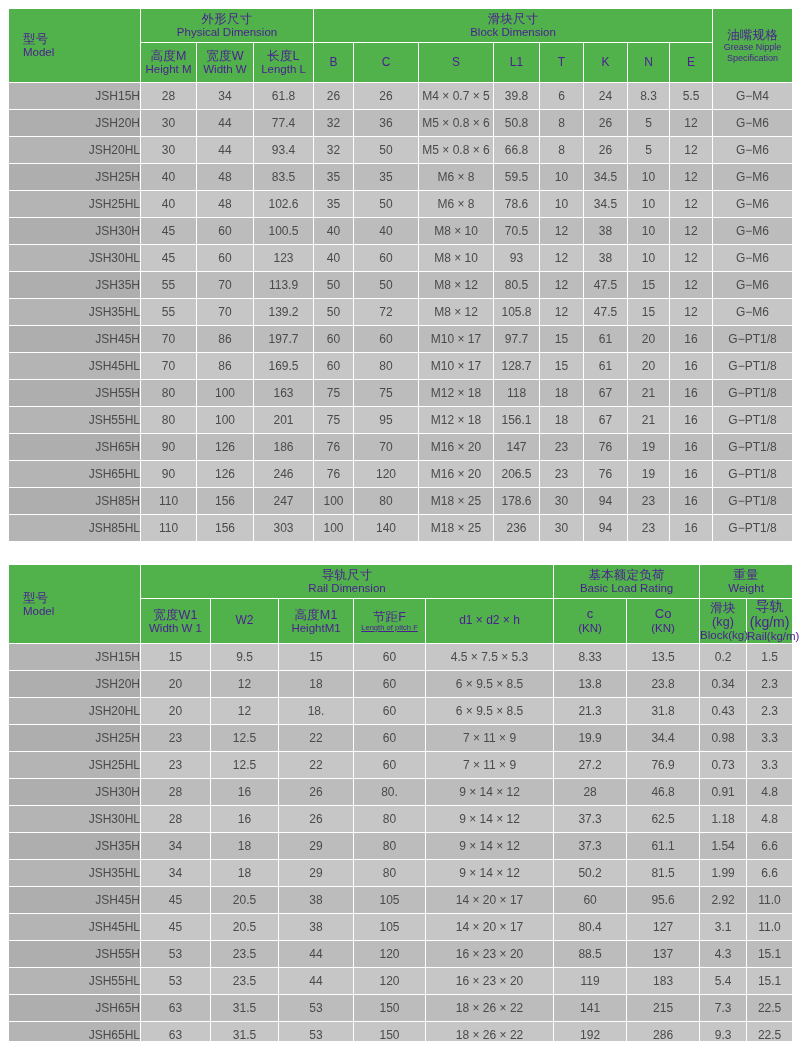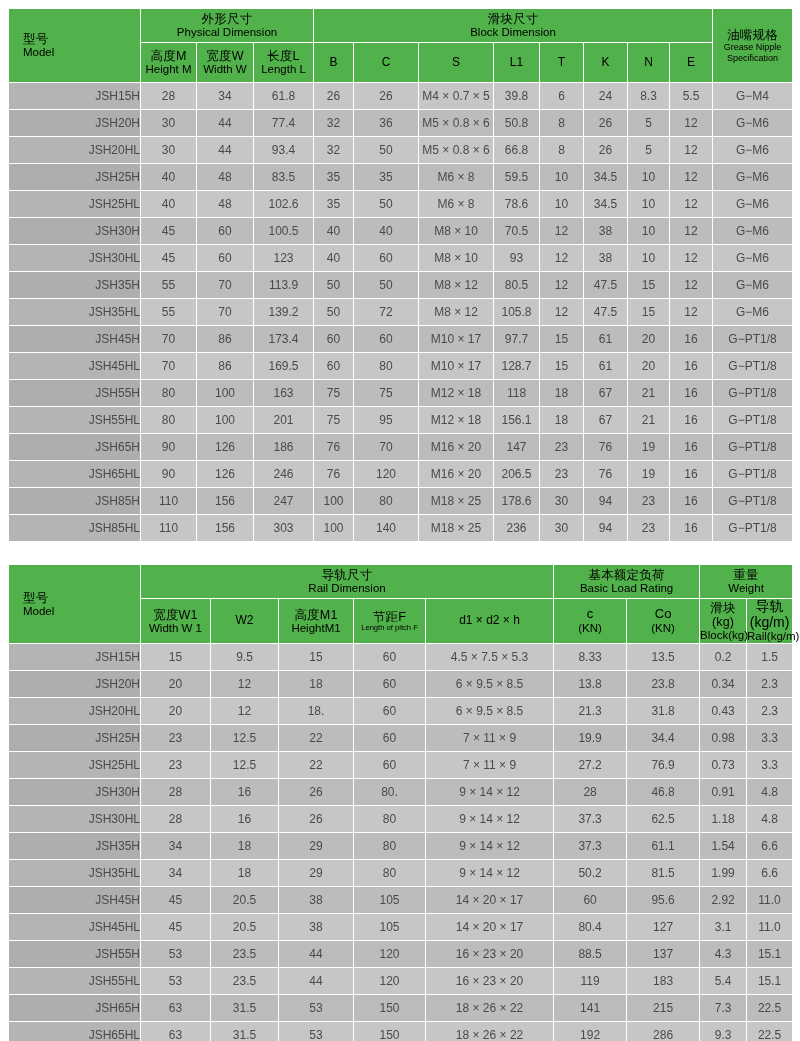--- a/index.html
+++ b/index.html
@@ -26,31 +26,31 @@
   table.spec td, table.spec th {
     border: 1px solid #ffffff;
     padding: 0;
     text-align: center;
     vertical-align: middle;
   }
 
   
   thead th {
     background: #51b14a;
-    color: #000000;
+    color: #4c1d95;
     font-weight: normal;
     line-height: 1.12;
   }
   thead th.grp { height: 34px; font-size: 12.5px; }
   thead th.sub { height: 40px; font-size: 12px; }
   thead th.model { font-size: 12.5px; text-align: left; padding-left: 14px; }
   .cn { display: block; font-size: 12.5px; letter-spacing: .2px; }
   .en { display: block; font-size: 11.5px; }
   .cn-lg { display: block; font-size: 13px; }
-  .en-sm { display: block; font-size: 7.6px; }
+  .en-sm { display: block; font-size: 7.6px; text-decoration: underline; }
   .en-xs { display: block; font-size: 9px; }
   .big { font-size: 14px; }
   .inline-sm { font-size: 14px; }
 
   
   tbody td {
     height: 27px;
     font-size: 12px;
     background: #c6c6c6;
     color: #4a4a4a;
@@ -260,21 +260,21 @@
           <td>12</td>
           <td>47.5</td>
           <td>15</td>
           <td>12</td>
           <td>G−M6</td>
         </tr>
         <tr class="alt">
           <td class="model">JSH45H</td>
           <td>70</td>
           <td>86</td>
-          <td>173.4</td>
+          <td>197.7</td>
           <td>60</td>
           <td>60</td>
           <td>M10 × 17</td>
           <td>97.7</td>
           <td>15</td>
           <td>61</td>
           <td>20</td>
           <td>16</td>
           <td>G−PT1/8</td>
         </tr>

